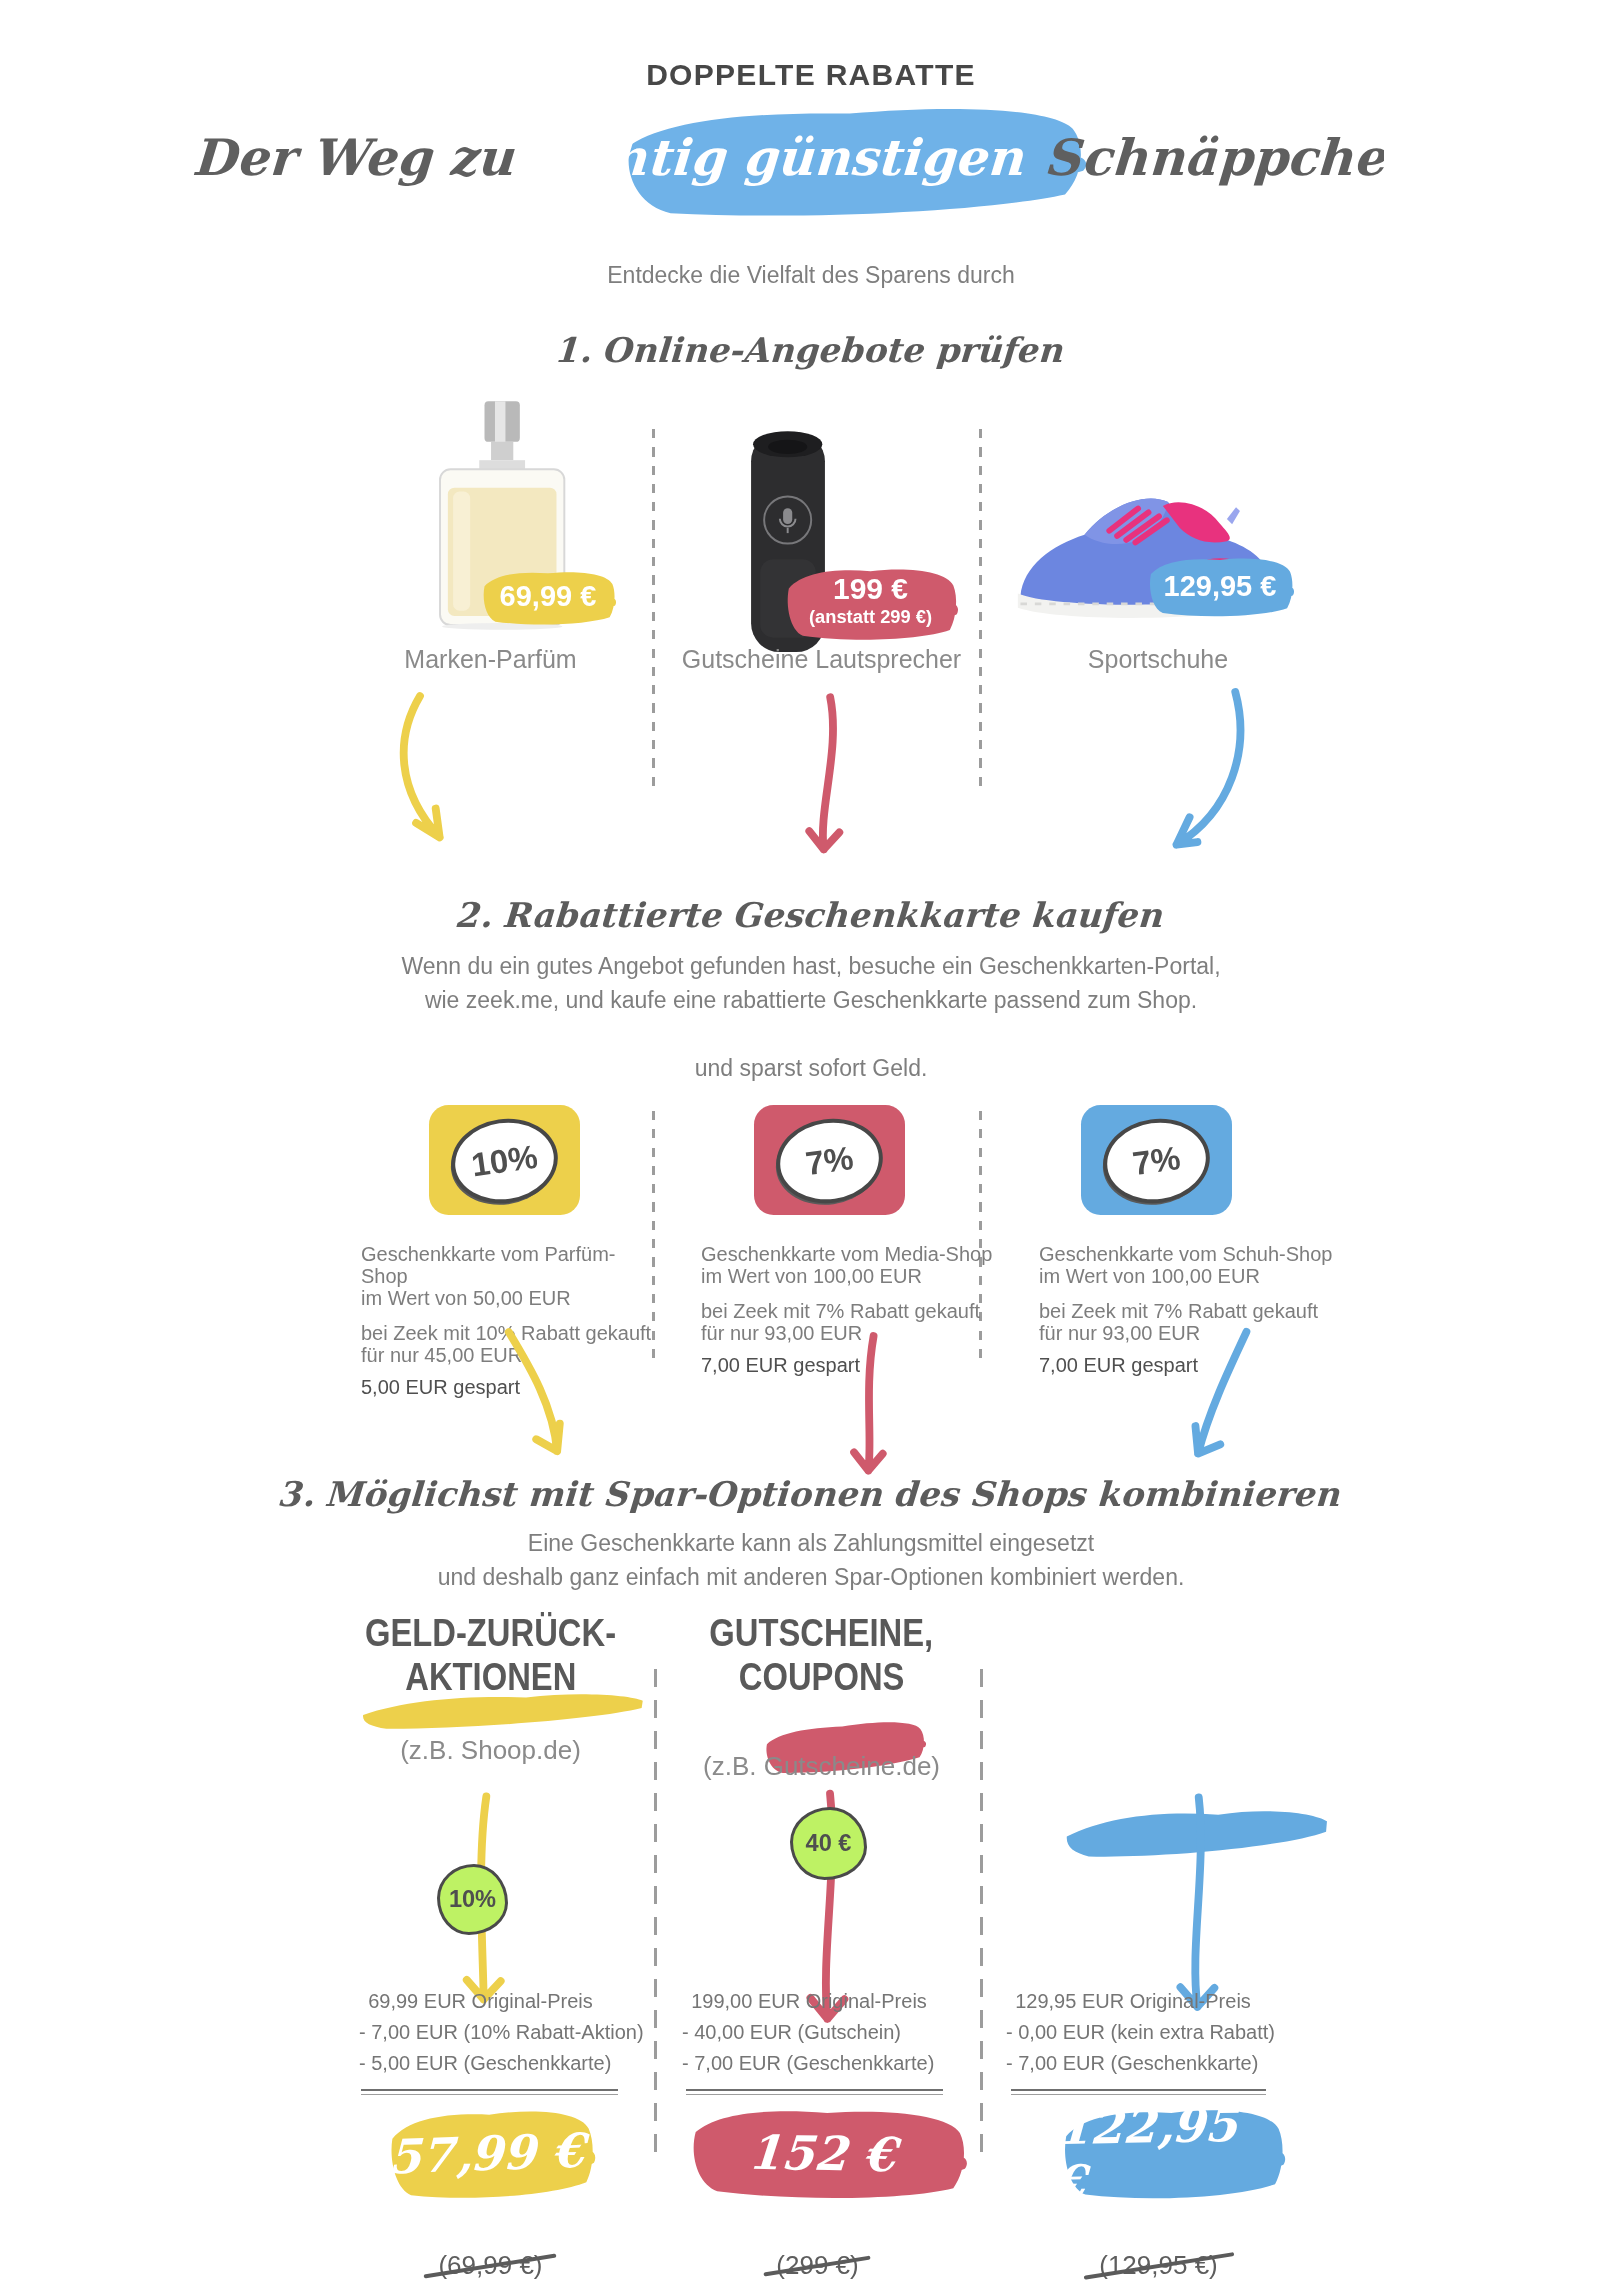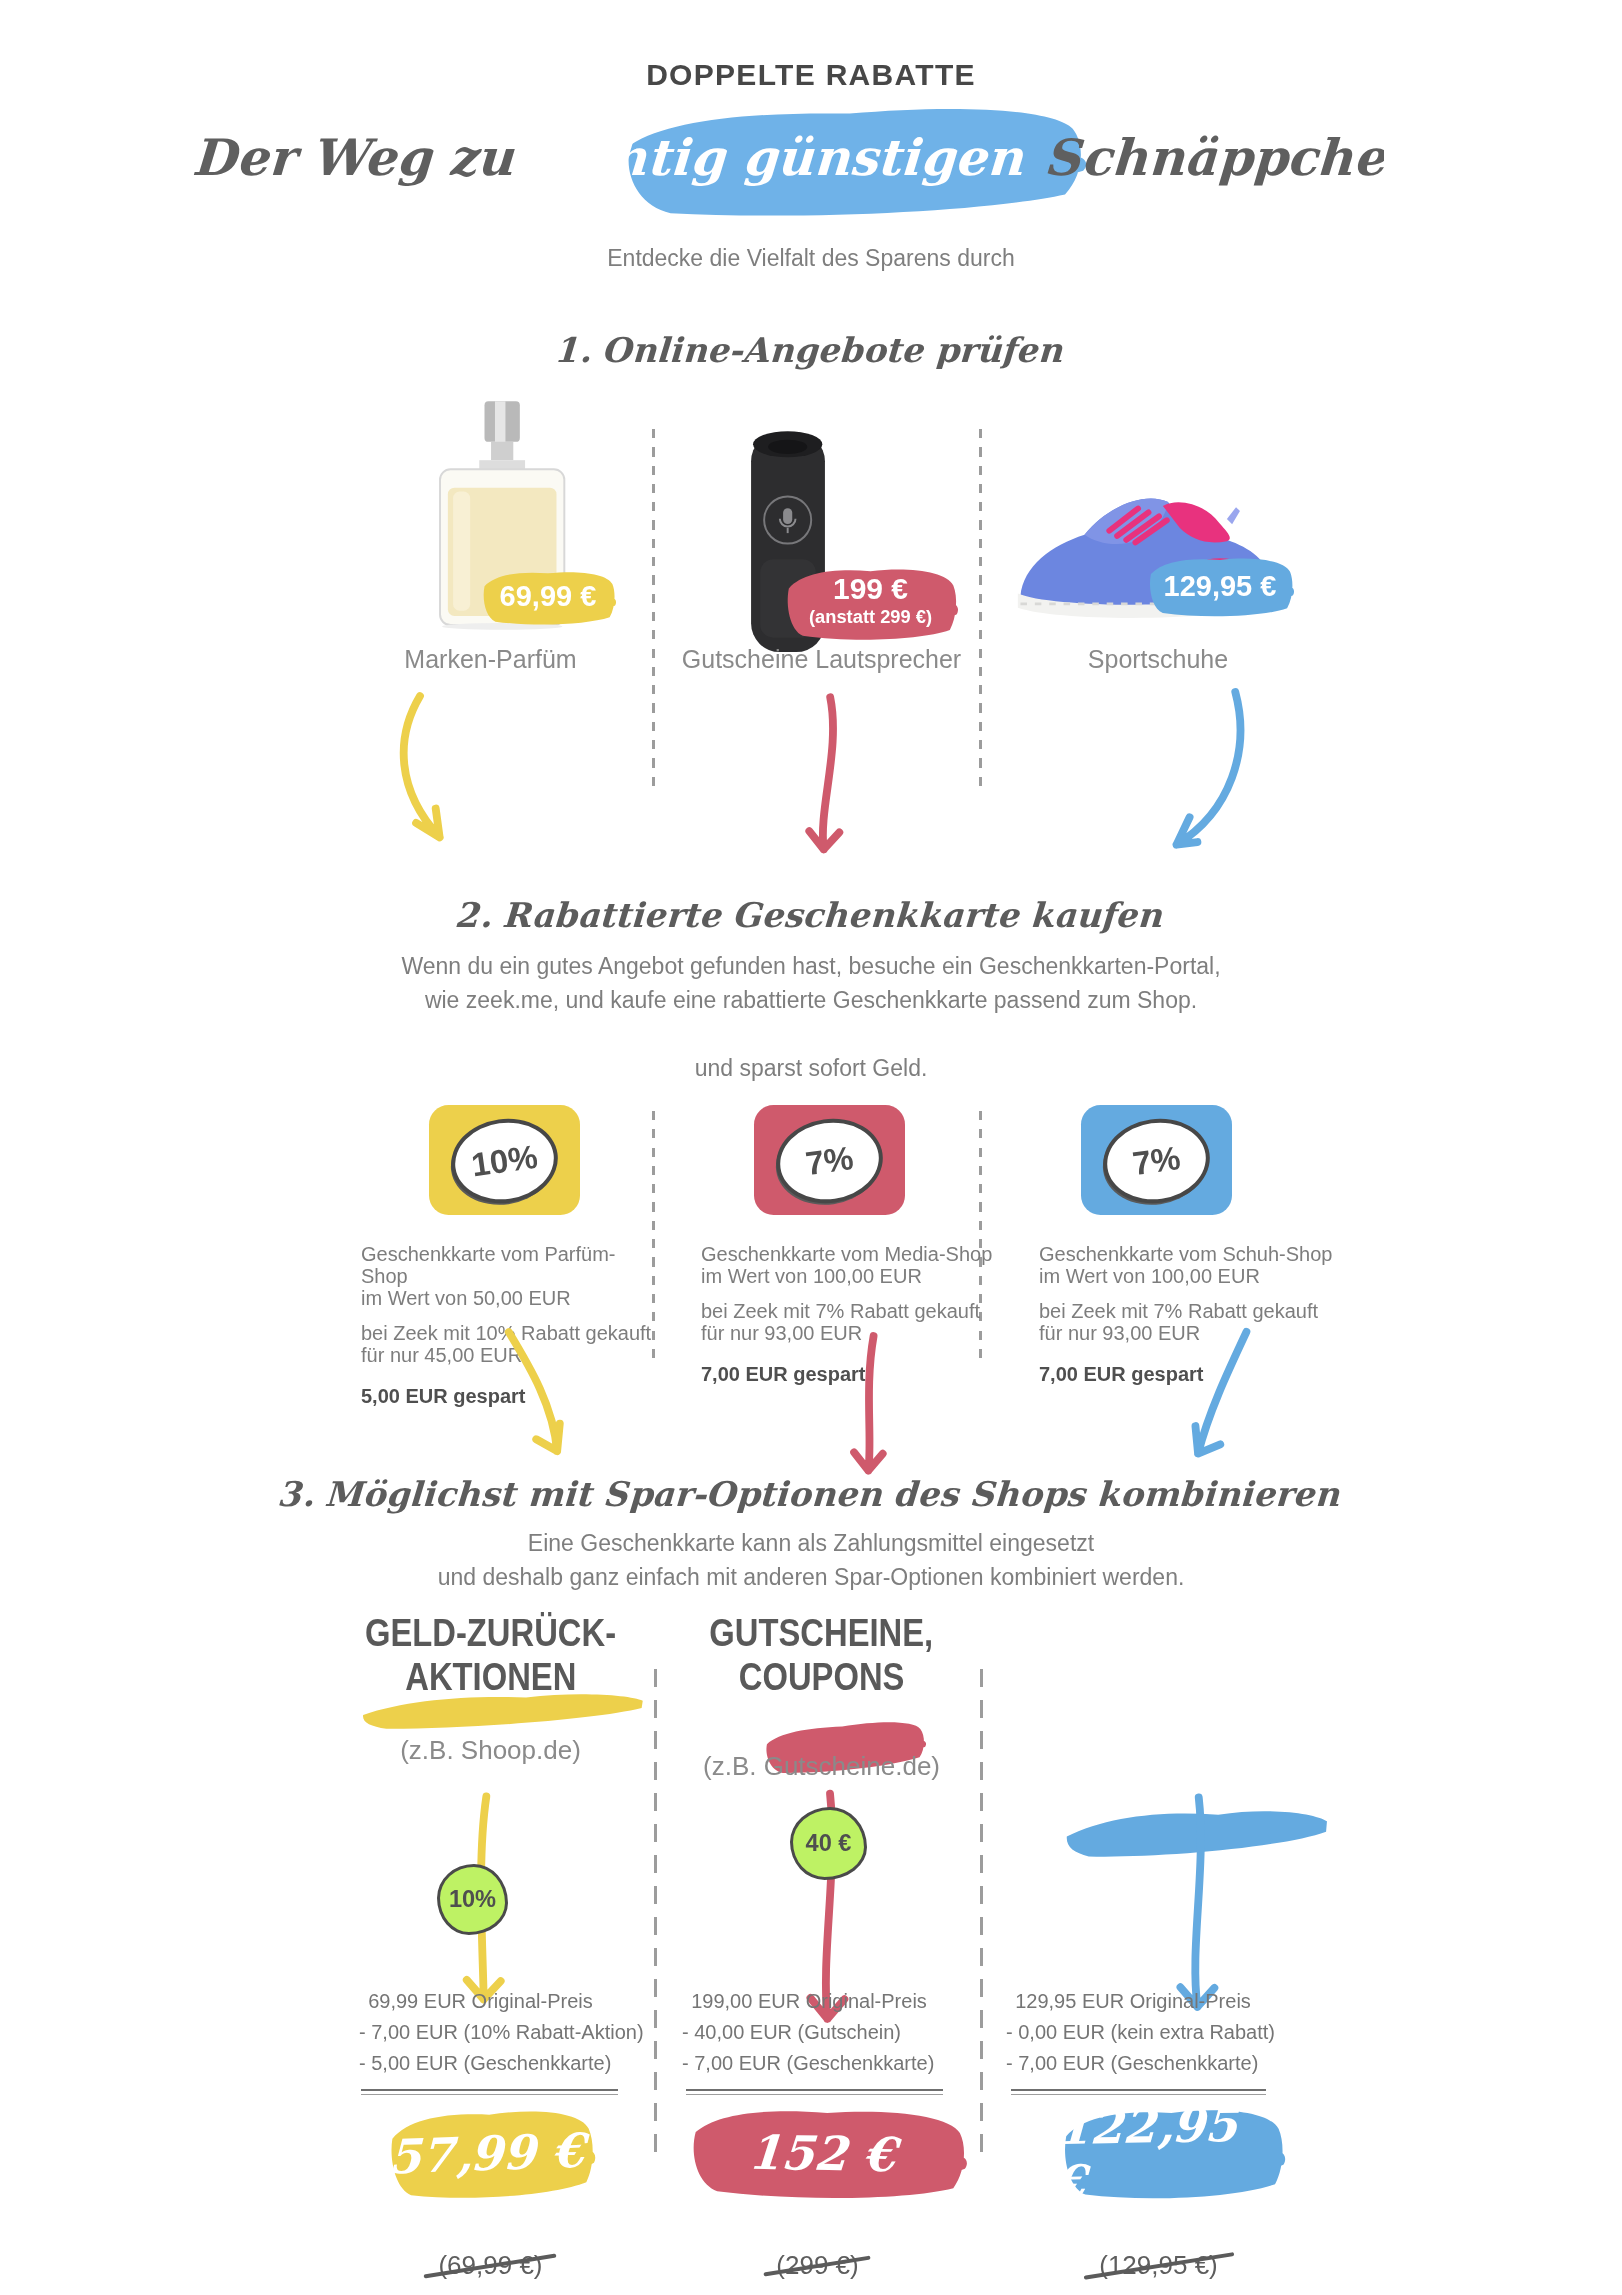--- a/index.html
+++ b/index.html
@@ -27,21 +27,21 @@
   .tag>svg{position:absolute;left:0;top:0;width:100%;height:100%;}
   .tag .tt{position:relative;color:#fff;font-weight:bold;text-align:center;}
 
   .gift{position:absolute;width:151px;height:110px;border-radius:19.6px;}
   .gift .oval{position:absolute;left:21.6px;top:13.7px;width:99px;height:76px;background:#fff;
               border:4.6px solid #474747;border-radius:50%;transform:rotate(-8deg);
               box-shadow:-2px 2.6px 0 -1.3px #5a5a5a;display:flex;align-items:center;justify-content:center;
               font-weight:bold;font-size:33px;color:#4f4f4f;}
   .cardtxt{position:absolute;width:301px;font-size:20px;line-height:22px;color:#7d7d7d;}
   .cardtxt .gap{height:13px;}
-  .cardtxt .saved{font-weight:bold;color:#4f4f4f;margin-top:19px;}
+  .cardtxt .saved{font-weight:normal;color:#4f4f4f;margin-top:10px;}
 
   .colhdr{font-weight:bold;color:#595959;}
   .colhdr.big{font-size:39px;line-height:44px;}
   .colhdr.small{font-size:22px;line-height:31px;}
   .subzb{font-size:26px;color:#8a8a8a;}
 
   .badge{position:absolute;background:#bef264;border:3.9px solid #4a4a4a;
          border-radius:52% 48% 55% 45% / 48% 55% 45% 52%;
          display:flex;align-items:center;justify-content:center;
          font-weight:bold;font-size:23.6px;color:#4f4f4f;}
@@ -74,21 +74,21 @@
 
   <svg class="abs title-brush" viewBox="0 0 300 110" preserveAspectRatio="none">
     <use href="#brushA" fill="#6FB2E8"></use>
   </svg>
   <div class="abs full title-row hand">
     <span>Der Weg zu</span>
     <span class="mark">richtig günstigen</span>
     <span>Schnäppchen</span>
   </div>
 
-  <div class="abs full ctr intro" style="top:240px">Entdecke die Vielfalt des Sparens durch</div>
+  <div class="abs full ctr intro" style="top:257px">Entdecke die Vielfalt des Sparens durch</div>
 
   <div class="abs full ctr hand h-hand" style="top:330px">1. Online-Angebote prüfen</div>
 
   <div class="abs vsep" style="left:652px;top:429px;height:366px"></div>
   <div class="abs vsep" style="left:979px;top:429px;height:366px"></div>
 
   <svg class="abs" style="left:432px;top:400px" width="141" height="229" viewBox="0 0 215 350">
     <rect x="80" y="2" width="54" height="62" rx="6" fill="#b9b9b9"></rect>
     <rect x="96" y="2" width="16" height="62" fill="#e6e6e6"></rect>
     <rect x="90" y="64" width="34" height="28" fill="#cfcfcf"></rect>

